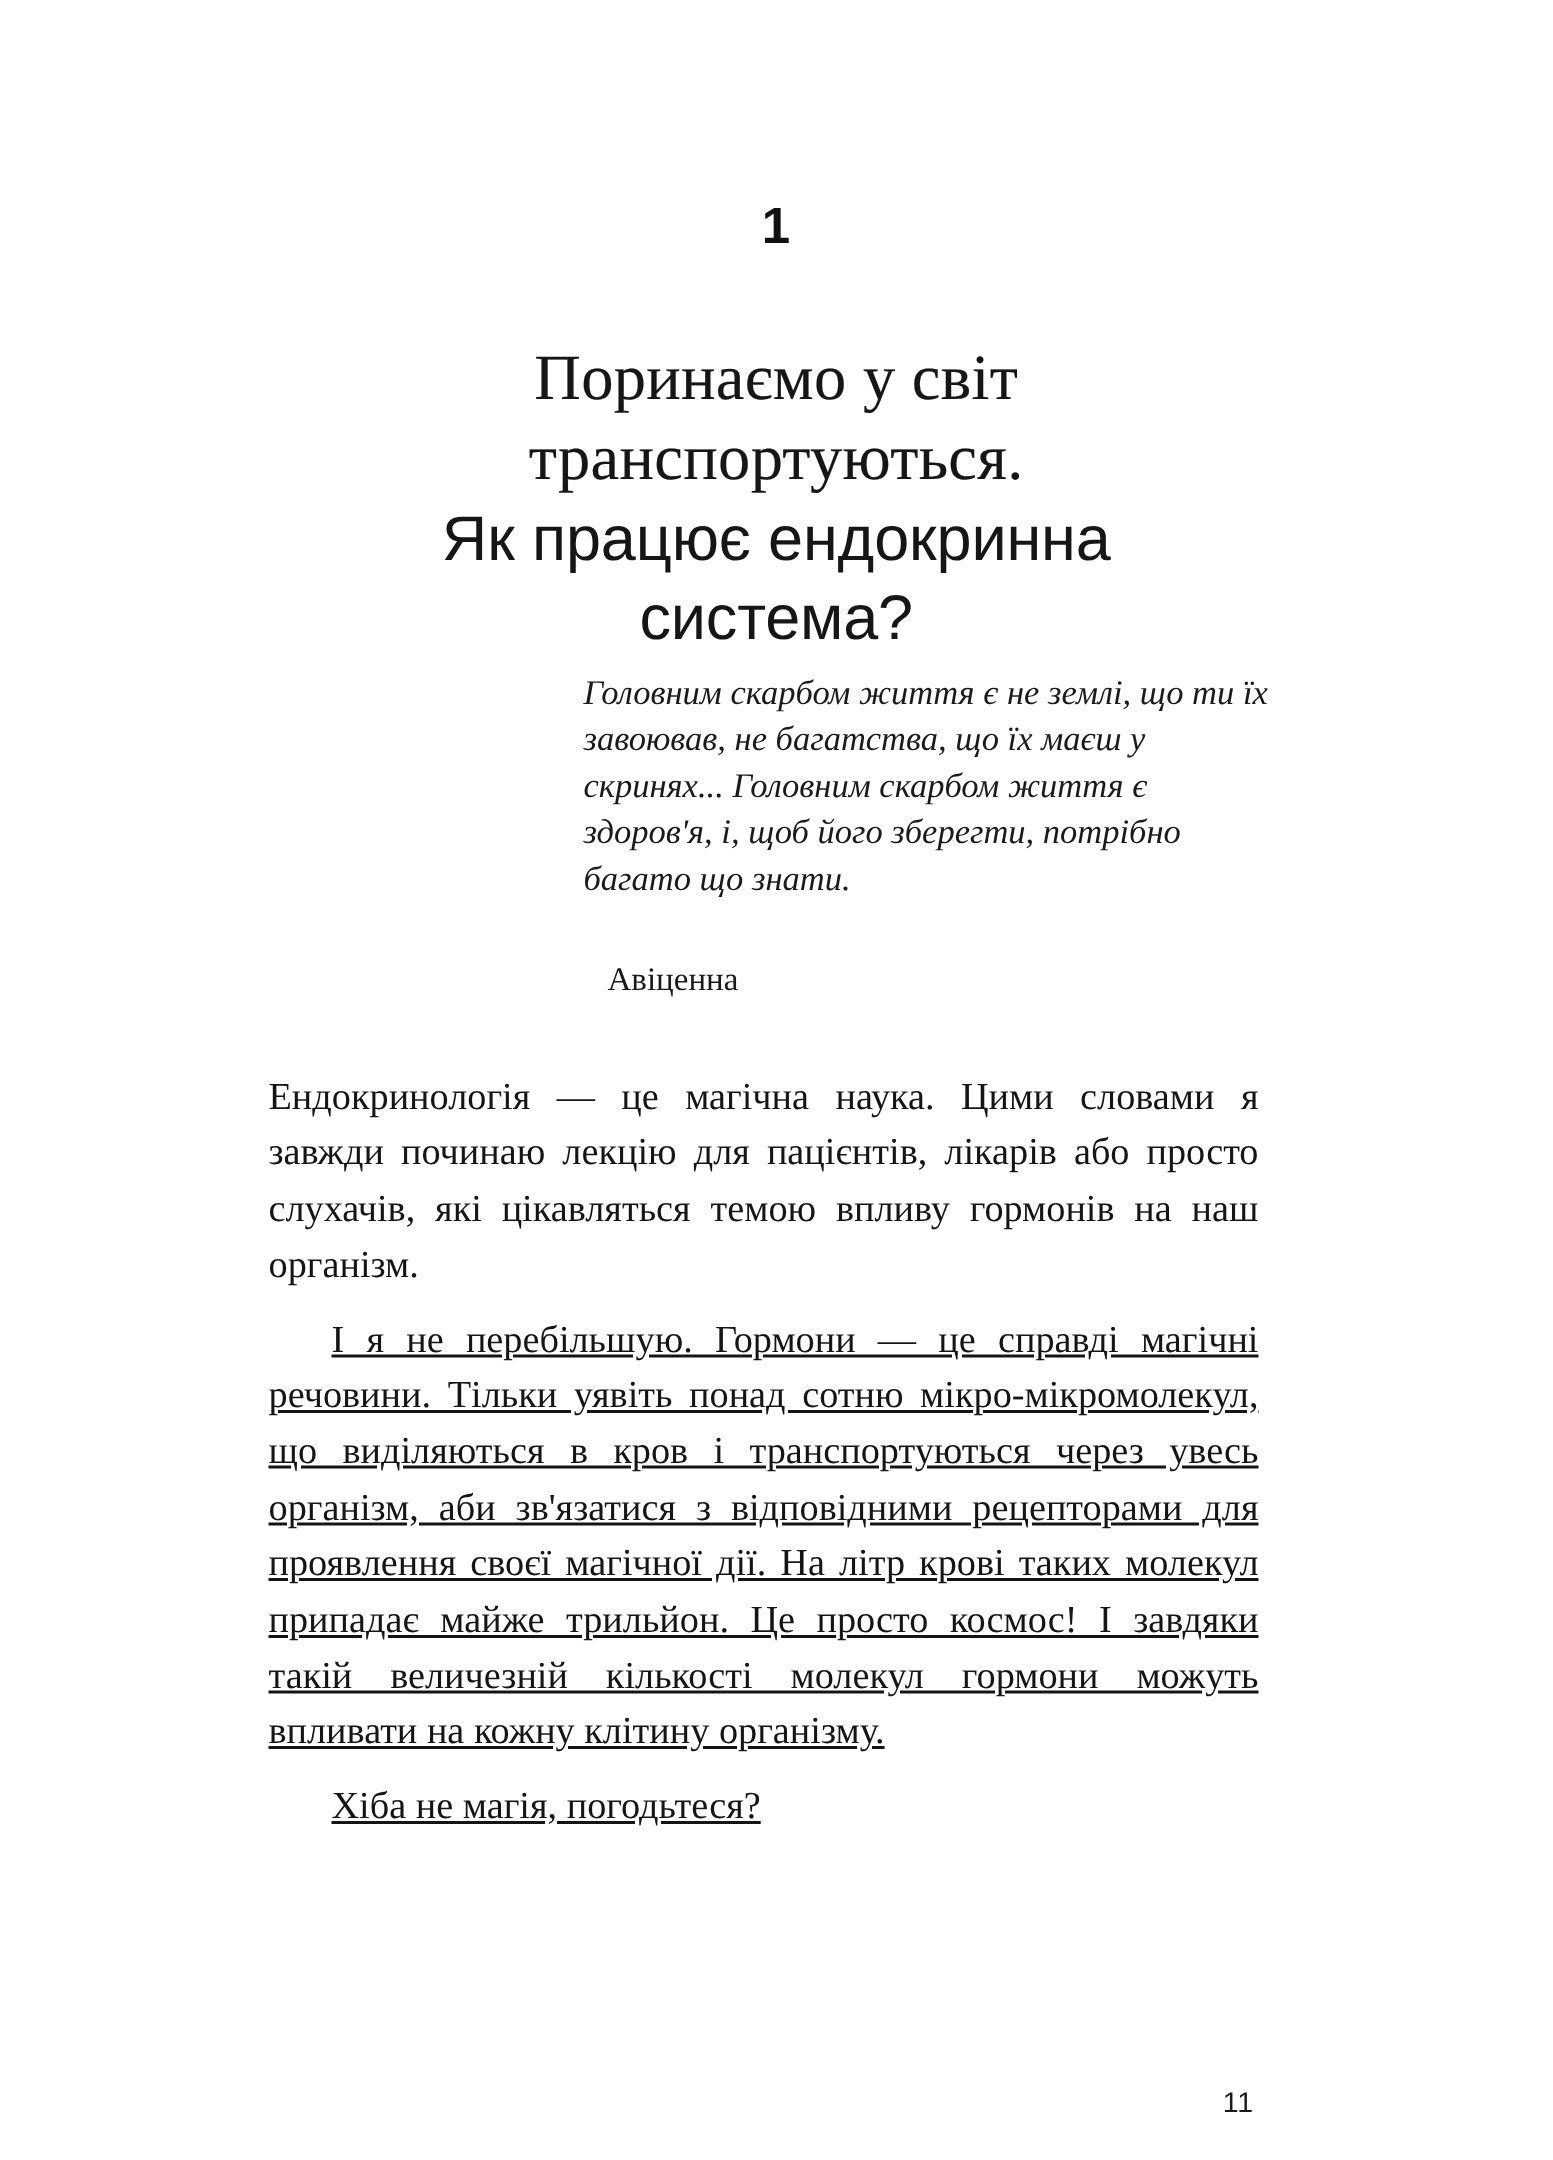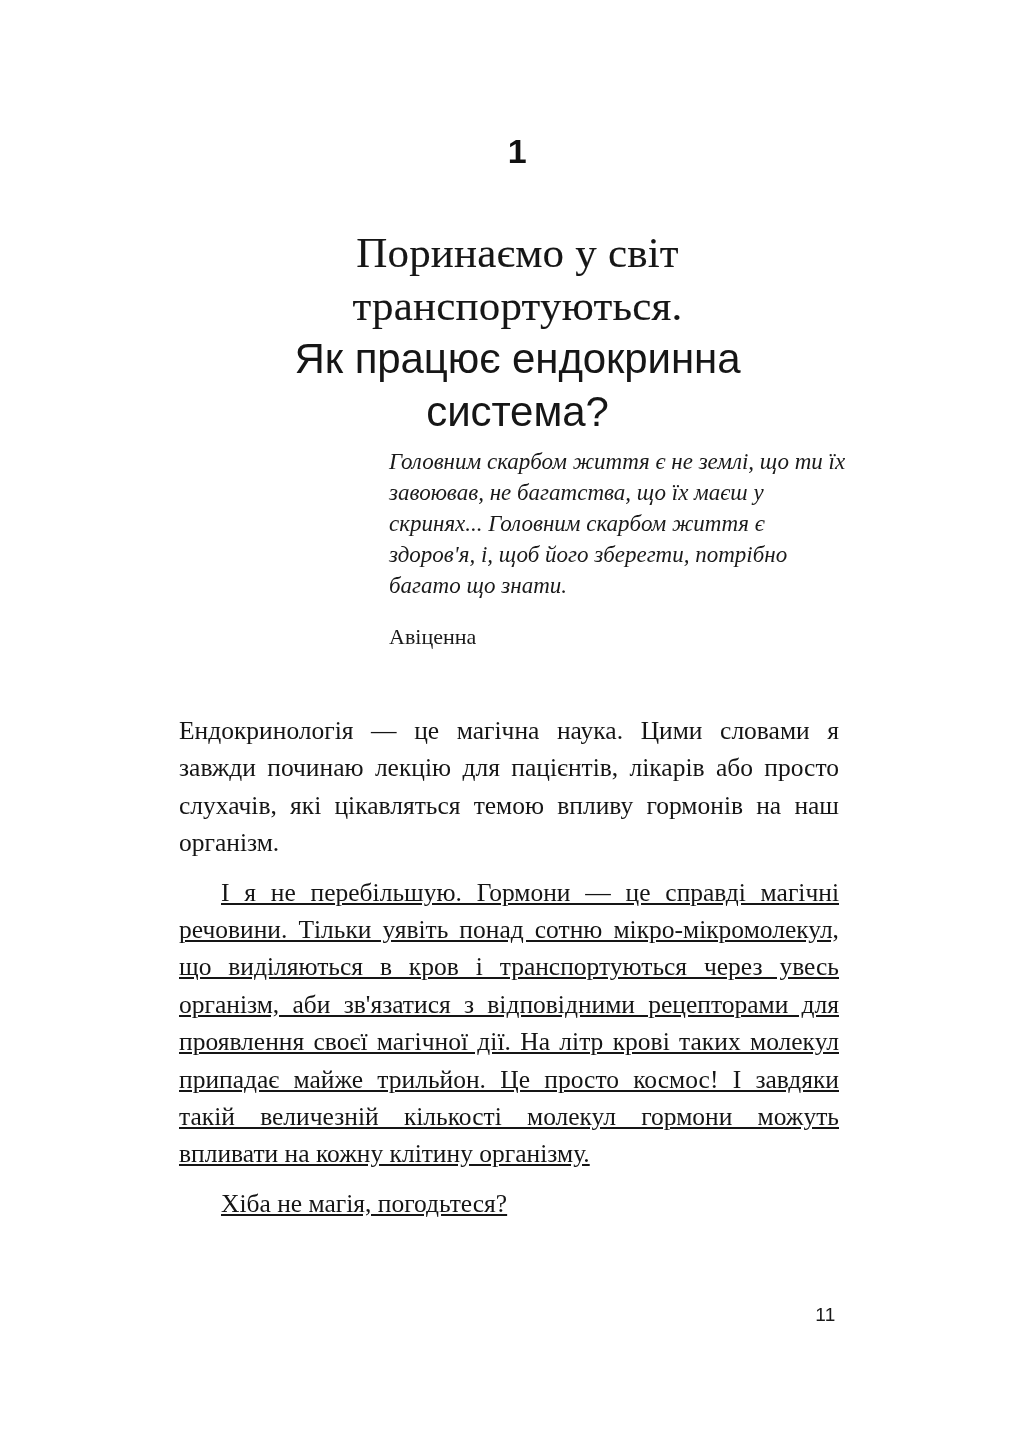--- a/index.html
+++ b/index.html
@@ -78,21 +78,21 @@
     margin: 0;
     font-family: "Liberation Serif", serif;
     font-style: italic;
     font-size: 23px;
     line-height: 31px;
     color: #1a1a1a;
     text-align: left;
   }
 
   .epigraph-attribution {
-    margin: 0;
+    margin: 16px;
     padding-top: 22px;
     font-family: "Liberation Serif", serif;
     font-style: normal;
     font-size: 22px;
     line-height: 28px;
     color: #1a1a1a;
   }
 
   
   .body-text {
@@ -115,21 +115,21 @@
   }
 
   .body-text p.indent {
     text-indent: 42px;
     text-decoration: underline;
   }
 
   
   .folio {
     position: absolute;
-    top: 1304px;
+    top: 1392px;
     left: 0;
     width: 1035px;
     text-align: center;
     font-family: "Liberation Sans", sans-serif;
     font-size: 19px;
     font-weight: 400;
     color: #1a1a1a;
     letter-spacing: 0.5px;
   }
   .folio .folio-inner {

